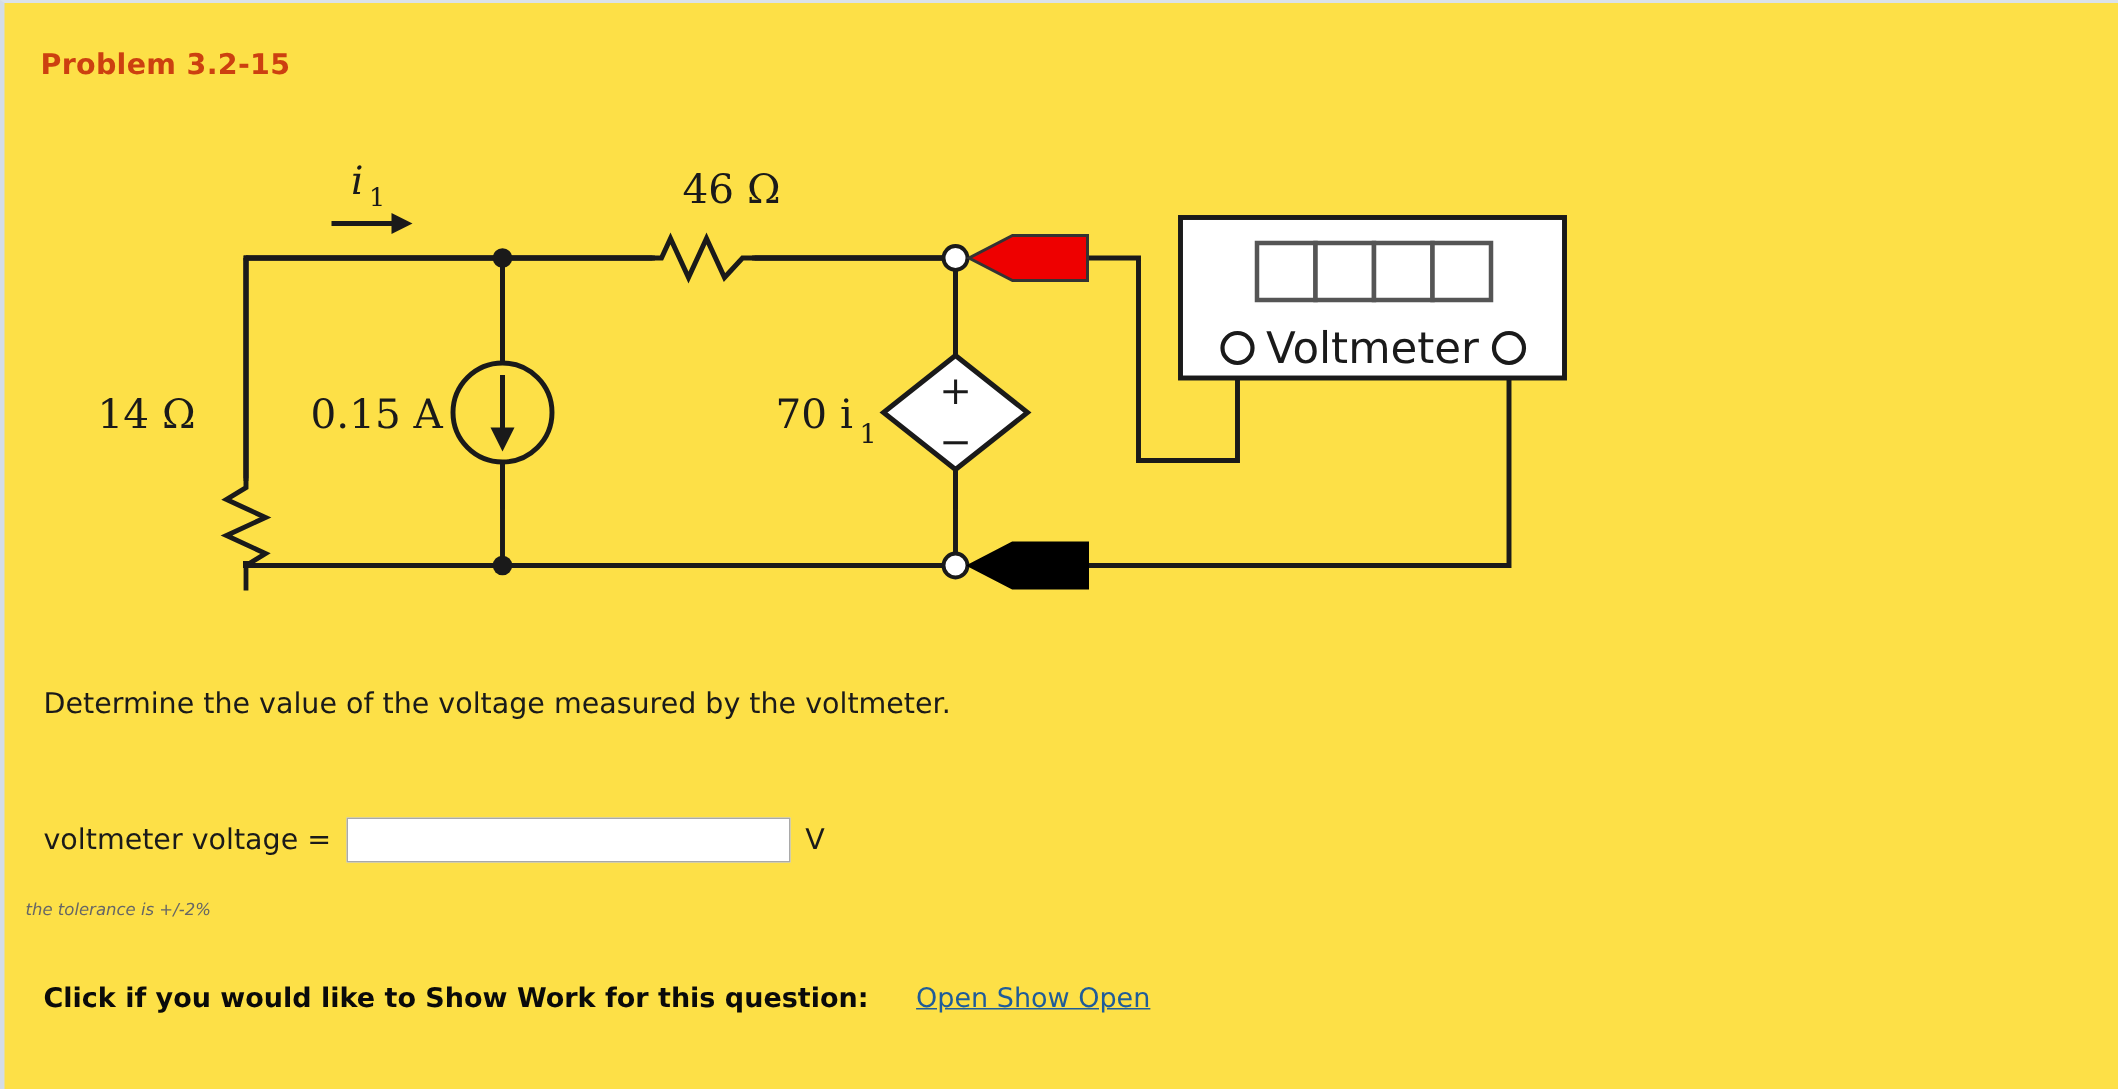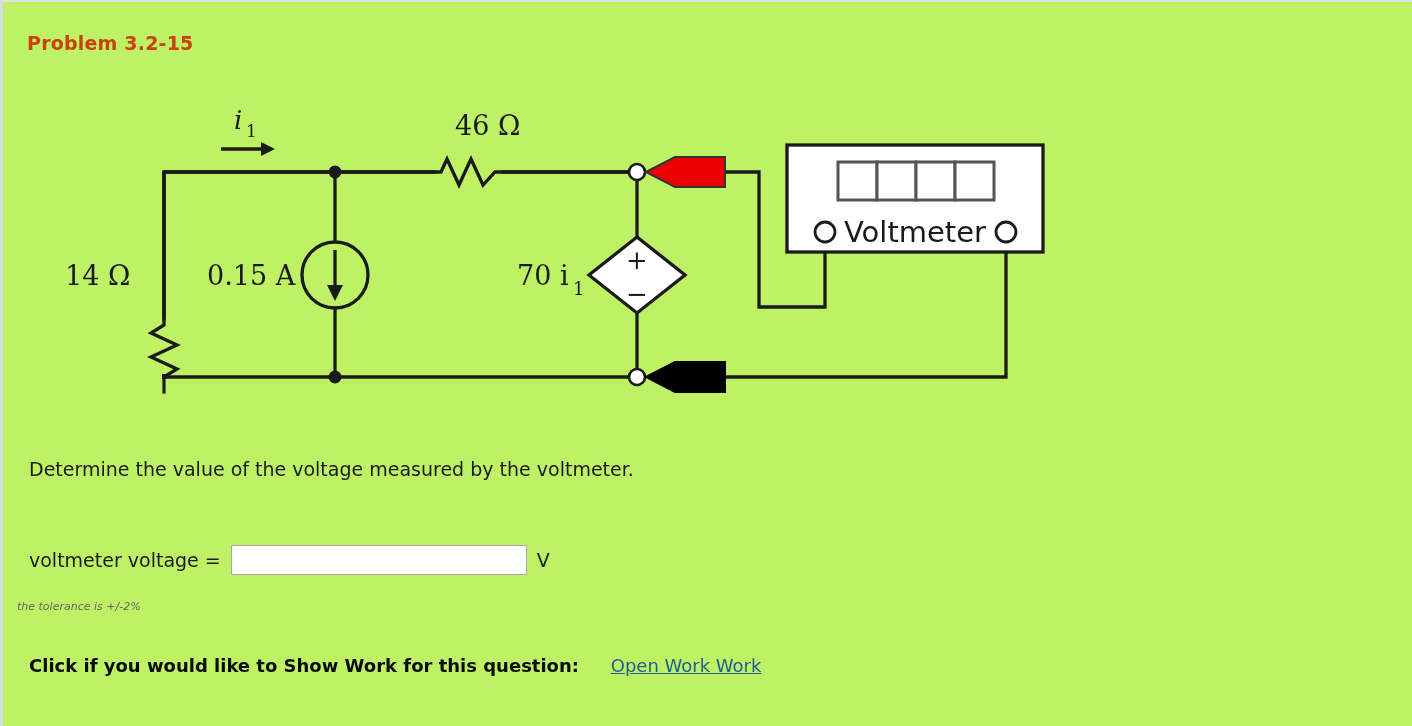--- a/index.html
+++ b/index.html
@@ -16,21 +16,21 @@
     position: relative;
   }
   #page {
     position: absolute;
     left: 0; top: 0;
     width: 1412px;
     height: 726px;
     box-sizing: border-box;
     border-left: 3px solid #d4dce6;
     border-top: 2px solid #dbe2ea;
-    background: #bef264;
+    background: #fde047;
   }
   #problem-title {
     position: absolute;
     left: 24px;
     top: 30px;
     font-size: 19px;
     font-weight: bold;
     color: #cc4010;
     letter-spacing: 0.2px;
     font-family: "DejaVu Sans", sans-serif;
@@ -364,16 +364,16 @@
   <div id="answer-row">
     <span id="answer-label">voltmeter voltage =</span>
     <input id="answer-input" type="text" placeholder="" style="">
     <span id="answer-unit">V</span>
   </div>
 
   <div id="tolerance-text">the tolerance is +/-2%</div>
 
   <div id="showwork-row">
     <span id="showwork-label">Click if you would like to Show Work for this question:</span>
-    <a id="showwork-link" href="#">Open Work Work</a>
+    <a id="showwork-link" href="#">Open Show Open</a>
   </div>
 
 </div>
 
 </body></html>

